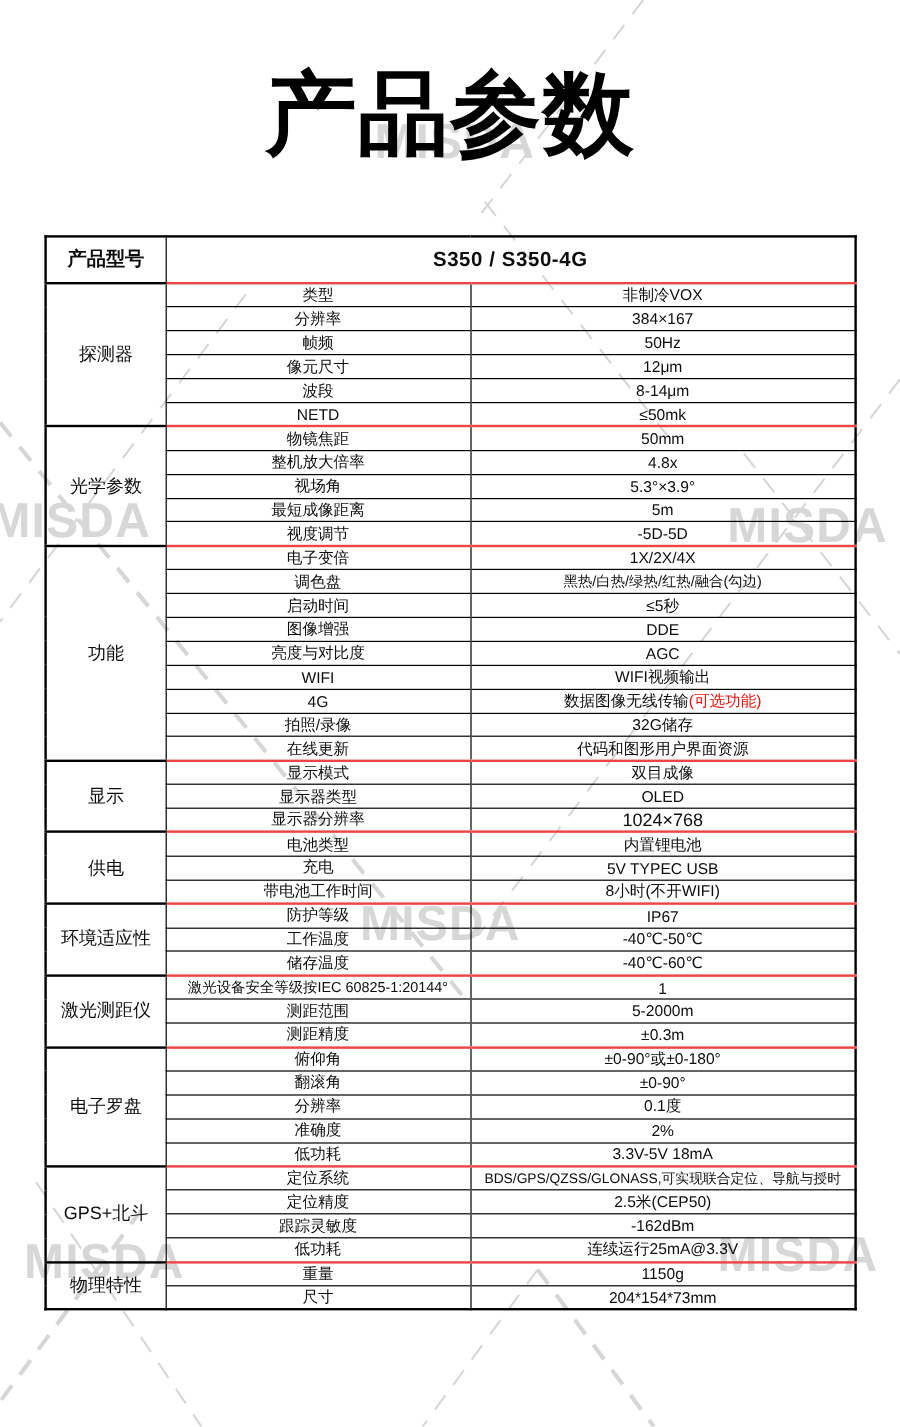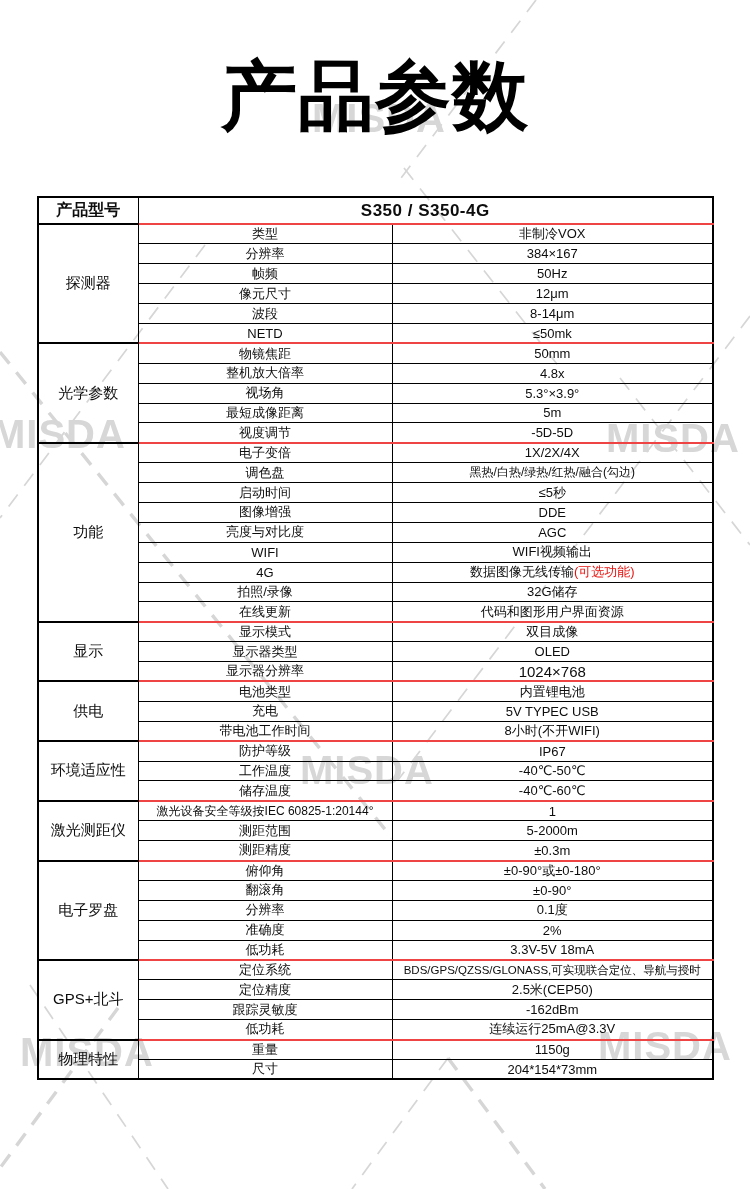--- a/index.html
+++ b/index.html
@@ -17,21 +17,21 @@
   #title { position:absolute; z-index:2; left:0; top:50px; width:750px;
     text-align:center; font-size:76px; font-weight:900; color:#000;
     letter-spacing:1px; line-height:1.22; }
 
   
   #spec { position:absolute; z-index:1; left:37px; top:196px; width:675px;
     border-collapse:collapse; table-layout:fixed; background:transparent; }
   #spec td { vertical-align:middle; text-align:center; color:#0d0d0d;
     padding:0 2px; overflow:hidden; white-space:nowrap; }
   #spec { border:2px solid #000; }
-  tr.hdr { height:27px; }
+  tr.hdr { height:39px; }
   tr.row { height:19.9px; }
   td.hlabel { font-size:16px; font-weight:700; border-right:1px solid #000; }
   td.hval   { font-size:17px; font-weight:700; letter-spacing:.5px; }
   td.cat { font-size:15px; border-right:1px solid #000; border-top:2px solid #000; }
   td.p   { font-size:13px; border-right:1px solid #000; border-top:1px solid #000; }
   td.v   { font-size:13px; border-top:1px solid #000; }
   td.sec { border-top:2px solid #ef4444; }
   td.tight   { font-size:12px; }
   td.tighter { font-size:11.5px; }
   td.small   { font-size:15px; }

